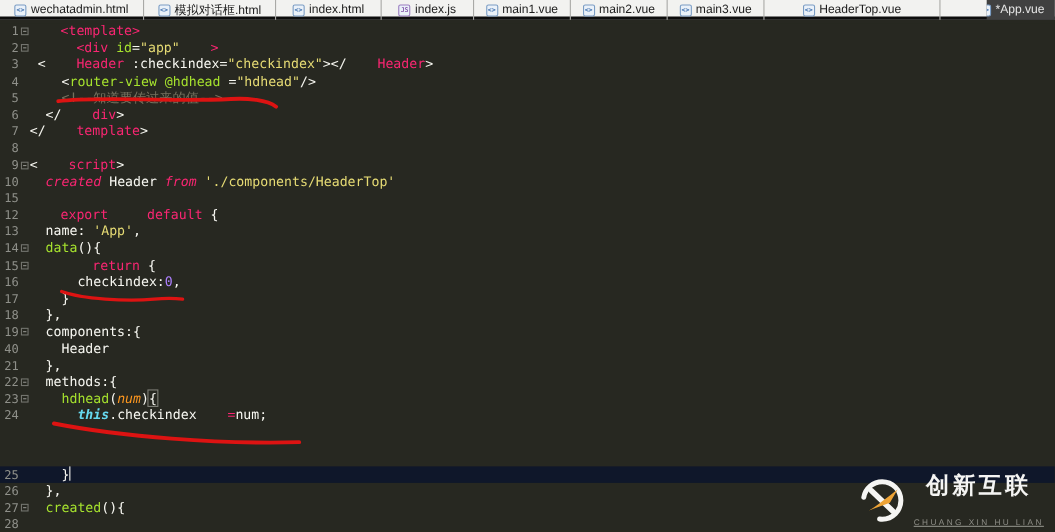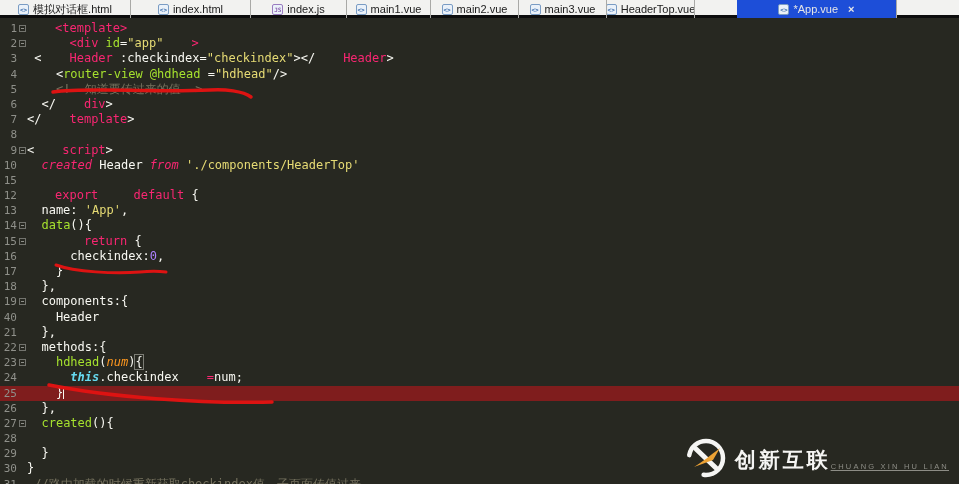--- a/index.html
+++ b/index.html
@@ -18,34 +18,34 @@
   }
   .tab:nth-child(1){width:131px}
   .tab:nth-child(2){width:120px}
   .tab:nth-child(3){width:96px}
   .tab:nth-child(4){width:84px}
   .tab:nth-child(5){width:88px}
   .tab:nth-child(6){width:88px}
   .tab:nth-child(7){width:88px}
   .tab:nth-child(8){width:160px}
   .tab:nth-child(9){flex:1; border-right:none;}
-  .tab.active { background:#1d4ed8; color:#e6e6e6;margin-left:42px; }
+  .tab.active { background:#404040; color:#e6e6e6;margin-left:42px; }
   .ficon {
     width:11px; height:11px; flex:none; border-radius:2px;
     background:#eaf1f9; border:1px solid #7a9cc4;
     font-size:6px; font-weight:bold; line-height:9px; text-align:center;
     color:#3d6fae; font-family:"DejaVu Sans Mono",monospace;
   }
   .ficon.js { color:#8a5fb0; border-color:#9a7cc0; }
   .tab .close { margin-left:6px; font-weight:bold; font-size:11px; color:#e8e8e8; cursor:pointer; }
 
   
   .editor { position:absolute; left:0; top:21px; right:0; bottom:0; overflow:hidden; background:#272821; }
   .line { display:flex; height:15.2px; line-height:15.2px; font-size:12px; white-space:pre; }
-  .line.current { background:#7f1d1d; }
+  .line.current { background:#0f172a;margin-top:38px; }
   .gutter { flex:none; width:18px; text-align:right; color:#8f908a; font-size:11px; padding-right:1px; }
   .foldcol { flex:none; width:9px; position:relative; }
   .foldbox {
     position:absolute; left:1px; top:4px; width:7px; height:7px;
     border:1px solid #73746e; background:#272821;
   }
   .foldbox::after { content:""; position:absolute; left:1px; right:1px; top:2px; border-top:1px solid #8f908a; }
   .code { flex:1; color:#f8f8f2; }
   .tw { color:#f8f8f2; }
   .tp { color:#f92672;padding-left:28px; }
@@ -57,34 +57,38 @@
   .tc { color:#75715e; }
   .ti { color:#66d9ef; font-style:italic;font-weight:bold; }
   .bhl { outline:1px solid #7c7d75; }
   .caret { display:inline-block; width:1px; height:13px; background:#f8f8f0; vertical-align:-2px; }
 
   
   .overlay { position:absolute; inset:0; pointer-events:none; }
 
   
   .brand { position:absolute; right:10px; bottom:5px; display:flex; align-items:center; gap:8px; }
-  .brand-text { display:flex; flex-direction:row; align-items:flex-end; }
+  .brand-text { display:flex; flex-direction:column; align-items:center; }
   .brand-title {
     font-family:"Liberation Sans","DejaVu Sans",sans-serif;
     font-size:21px; font-weight:bold; color:#f5f5f3; letter-spacing:3px; line-height:23px;
   }
   .brand-sub {
     font-family:"Liberation Sans","DejaVu Sans",sans-serif;
     font-size:7.5px; color:#8d8d86; letter-spacing:2.2px; margin-top:17px;text-decoration:underline;
   }
 </style>
 </head>
 <body>
 
 <div class="tabbar">
+    <div class="tab">
+      <span class="ficon html">&lt;&gt;</span>
+      <span>wechatadmin.html</span>
+    </div>
     <div class="tab">
       <span class="ficon html">&lt;&gt;</span>
       <span>模拟对话框.html</span>
     </div>
     <div class="tab">
       <span class="ficon html">&lt;&gt;</span>
       <span>index.html</span>
     </div>
     <div class="tab">
       <span class="ficon js">JS</span>

